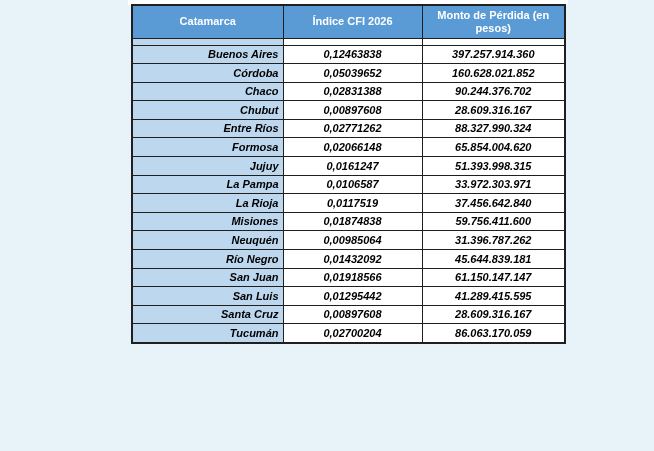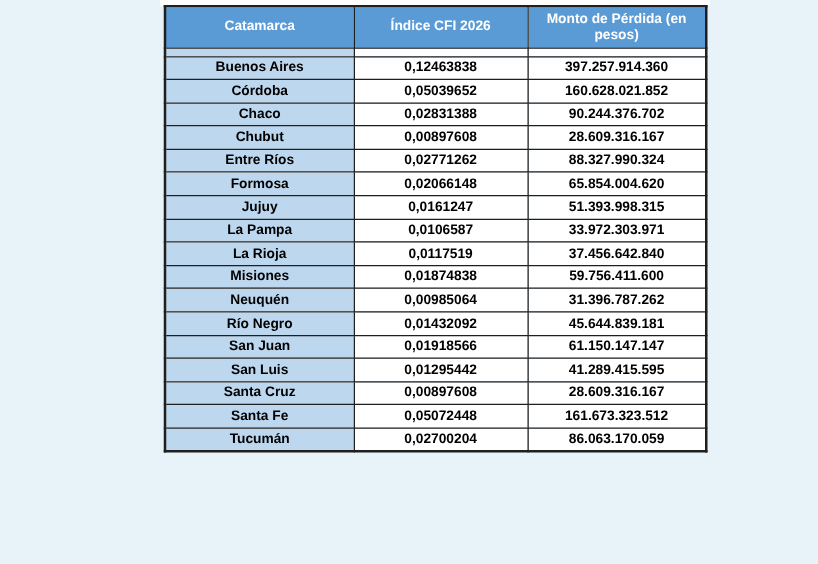--- a/index.html
+++ b/index.html
@@ -45,28 +45,30 @@
     height: 33px;
     padding: 2px 4px;
     white-space: normal;
   }
   .cfi-table tr.spacer-row td { height: 7px; padding: 0; background: #ffffff; }
   .cfi-table tr.spacer-row td.province { background: #bdd7ee; }
   .cfi-table tbody tr.data-row td { height: 18.6px; vertical-align: middle; }
   .cfi-table td.province {
     background: #bdd7ee;
     color: #000000;
-    text-align: center;
+    text-align: right;
     padding: 0 4px;
+    font-style: italic;
   }
   .cfi-table td.num {
     background: #ffffff;
     color: #000000;
     text-align: center;
     padding: 0 2px;
+    font-style: italic;
   }
 </style>
 </head>
 <body>
 
 <div class="top-strip"></div>
 
 <table class="cfi-table">
   <colgroup>
     <col style="width:151px">
@@ -155,23 +157,18 @@
         <td class="province">San Luis</td>
         <td class="num">0,01295442</td>
         <td class="num">41.289.415.595</td>
       </tr>
       <tr class="data-row">
         <td class="province">Santa Cruz</td>
         <td class="num">0,00897608</td>
         <td class="num">28.609.316.167</td>
       </tr>
       <tr class="data-row">
-        <td class="province">Santa Fe</td>
-        <td class="num">0,05072448</td>
-        <td class="num">161.673.323.512</td>
-      </tr>
-      <tr class="data-row">
         <td class="province">Tucumán</td>
         <td class="num">0,02700204</td>
         <td class="num">86.063.170.059</td>
       </tr>
     </tbody>
 </table>
 
 </body></html>

